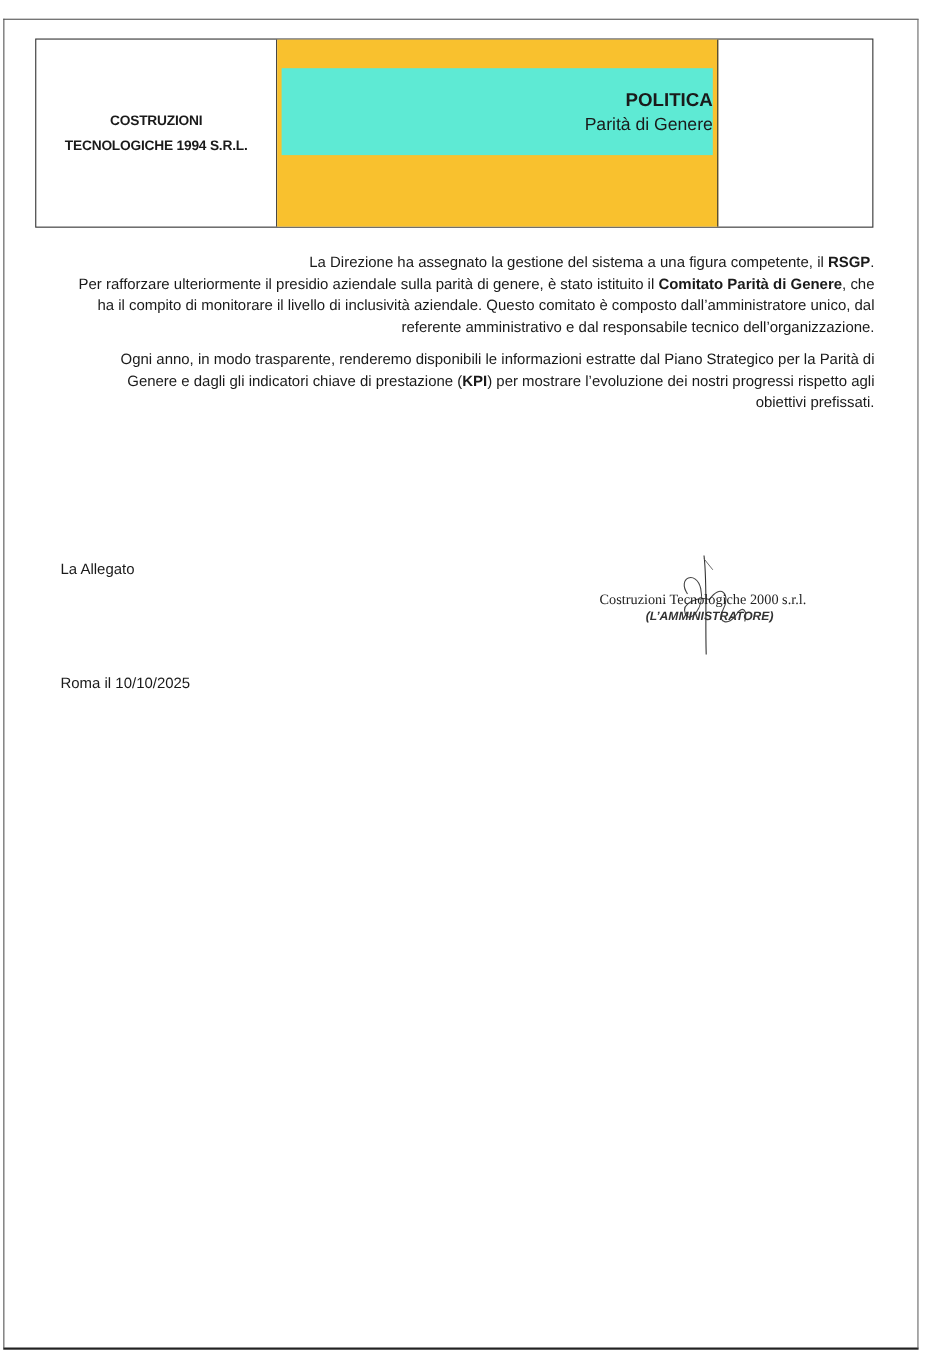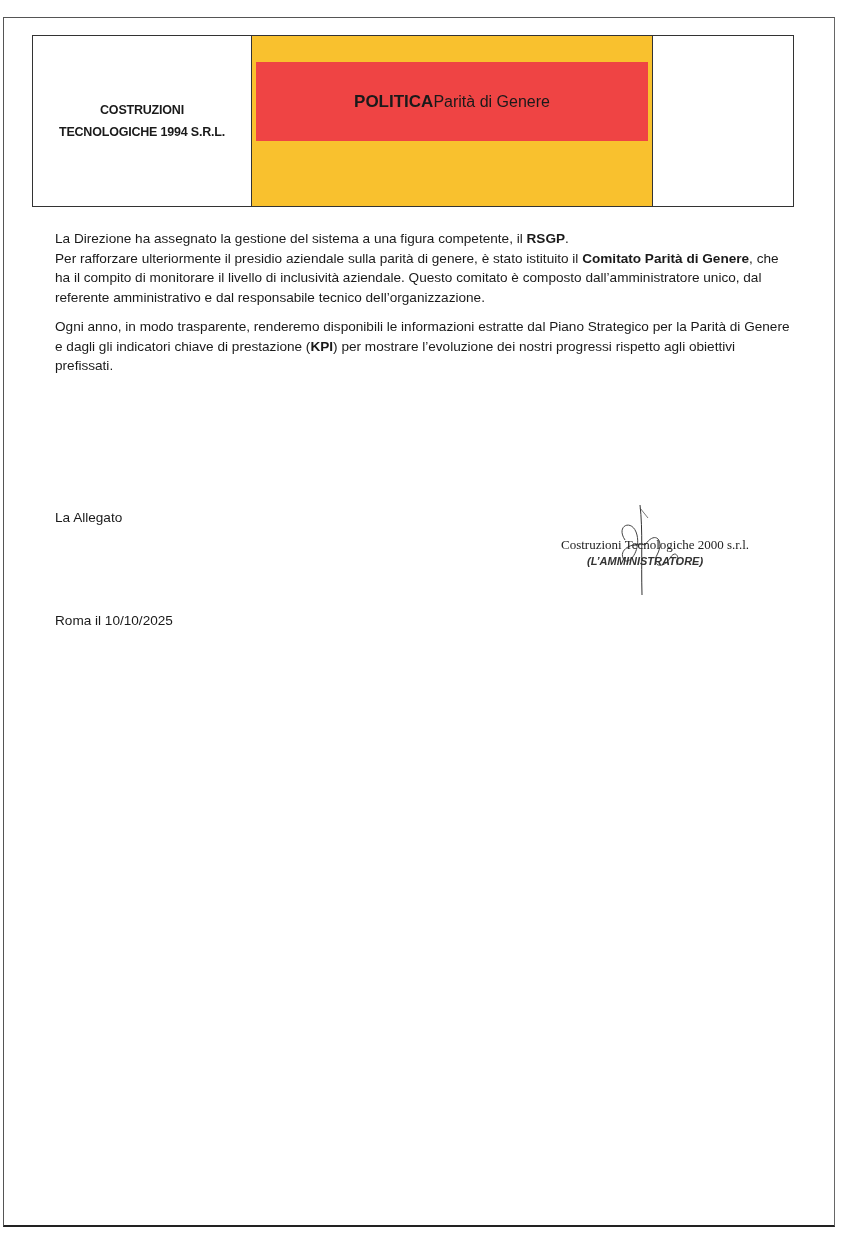--- a/index.html
+++ b/index.html
@@ -6,33 +6,33 @@
     body { width: 843px; height: 1238px; position: relative; overflow: hidden;
       font-family: "Liberation Sans", "DejaVu Sans", sans-serif; color: #1a1a1a; }
     .page-frame { position: absolute; left: 3px; top: 17px; width: 832px; height: 1210px;
       border: 1px solid #555; border-bottom: 2px solid #222; border-right: 1px solid #666; box-sizing: border-box; }
     .header-table { position: absolute; left: 32px; top: 35px; width: 762px; height: 172px;
       border: 1px solid #333; display: flex; box-sizing: border-box; }
     .cell-left { width: 218px; border-right: 1px solid #333; display: flex; align-items: center;
       justify-content: center; text-align: center; font-weight: bold; font-size: 12.5px; line-height: 22px;
       font-family: "Liberation Sans", sans-serif; letter-spacing: -0.2px; }
     .cell-mid { width: 400px; background: #f9c12e; border-right: 1px solid #333; position: relative; }
-    .mid-band { position: absolute; left: 4px; right: 4px; top: 26px; height: 79px; background: #ef4444;
-      display: flex; align-items: center; justify-content: center; }
+    .mid-band { position: absolute; left: 4px; right: 4px; top: 26px; height: 79px; background: #5eead4;
+      display: flex; flex-direction: column; align-items: flex-end; justify-content: center; }
     .mid-title { font-weight: bold; font-size: 17px; line-height: 24px; }
     .mid-sub { font-size: 16px; line-height: 22px; }
     .cell-right { flex: 1; display: flex; flex-direction: column; align-items: center; justify-content: center;
       font-weight: bold; font-size: 13px; line-height: 28px; font-family: "Liberation Sans", sans-serif; }
     .body-text { position: absolute; left: 55px; top: 229px; width: 740px; font-size: 13.6px; line-height: 19.5px; }
-    .body-text p { margin: 0 0 10px 0; }
+    .body-text p { margin: 0 0 10px 16px; text-align: right; }
     .body-text b { font-weight: bold; }
     .closing { position: absolute; left: 55px; top: 510px; font-size: 13.6px; }
     .date { position: absolute; left: 55px; top: 613px; font-size: 13.6px; }
     .stamp { position: absolute; left: 545px; top: 500px; width: 240px; height: 100px; }
-    .stamp-line1 { position: absolute; left: 16px; top: 37px; font-family: "Liberation Serif", serif; font-size: 13px; color: #222; }
+    .stamp-line1 { position: absolute; left: 0; top: 37px; font-family: "Liberation Serif", serif; font-size: 13px; color: #222; }
     .stamp-line2 { position: absolute; left: 42px; top: 55px; font-family: "Liberation Sans", sans-serif; font-size: 11px;
       font-style: italic; font-weight: bold; color: #333; }
     .signature-svg { position: absolute; left: 0; top: 0; width: 240px; height: 100px; }
   </style>
 </head>
 <body>
 
 <div class="page-frame"></div>
 
 <div class="header-table">

